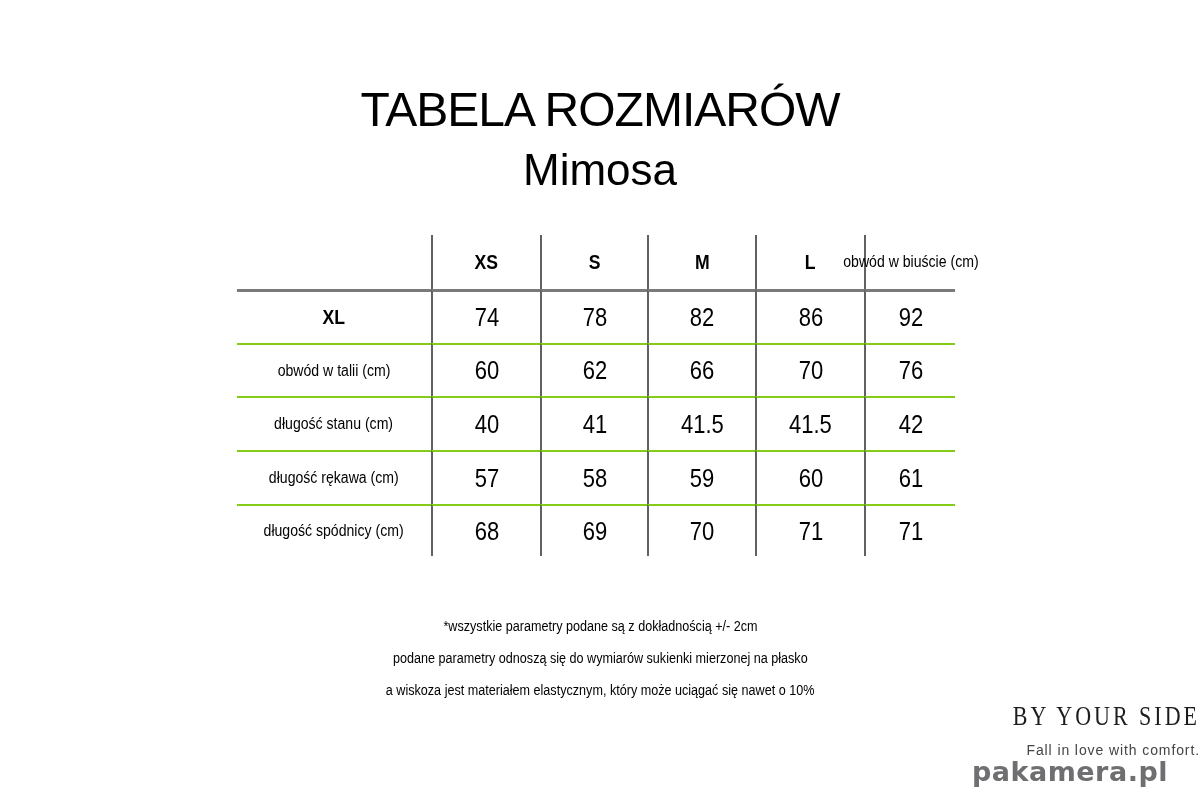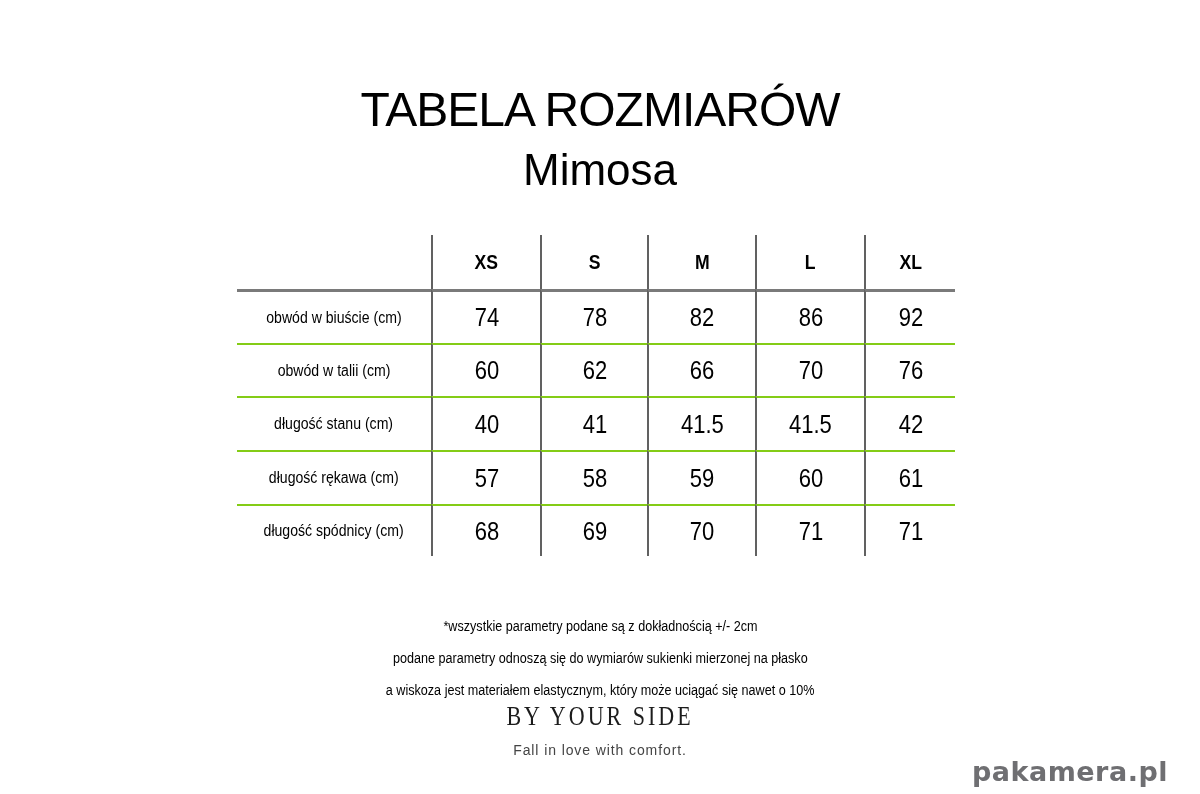--- a/index.html
+++ b/index.html
@@ -70,21 +70,21 @@
     width: 100%;
     text-align: center;
     font-size: 14px;
     line-height: 20px;
     color: #000;
   }
   .footnotes p { margin: 12px; }
   .footnotes p span { display: inline-block; transform: scaleX(0.9); transform-origin: center; white-space: nowrap; }
 
   
-  .brand { position: absolute; top: 703px; left: 0; width: 100%; text-align: center; }
+  .brand { position: absolute; top: 703px; left: 0; width: 100%; text-align: right; }
   .brand-logo {
     font-family: "Liberation Serif", serif;
     font-size: 22px;
     letter-spacing: 3px;
     color: #1c1c1c;
     display: inline-block;
     transform: scaleY(1.25);
     transform-origin: center;
   }
   .brand-tagline {
@@ -121,26 +121,26 @@
       </div>
     <div class="cell size-head">
         <span class="narrow">S</span>
       </div>
     <div class="cell size-head">
         <span class="narrow">M</span>
       </div>
     <div class="cell size-head">
         <span class="narrow">L</span>
       </div>
+    <div class="cell row-label">
+        <span class="narrow">obwód w biuście (cm)</span>
+      </div>
+
     <div class="cell size-head">
         <span class="narrow">XL</span>
-      </div>
-
-    <div class="cell row-label">
-        <span class="narrow">obwód w biuście (cm)</span>
       </div>
     <div class="cell value-cell">
         <span class="narrow">74</span>
       </div>
     <div class="cell value-cell">
         <span class="narrow">78</span>
       </div>
     <div class="cell value-cell">
         <span class="narrow">82</span>
       </div>

